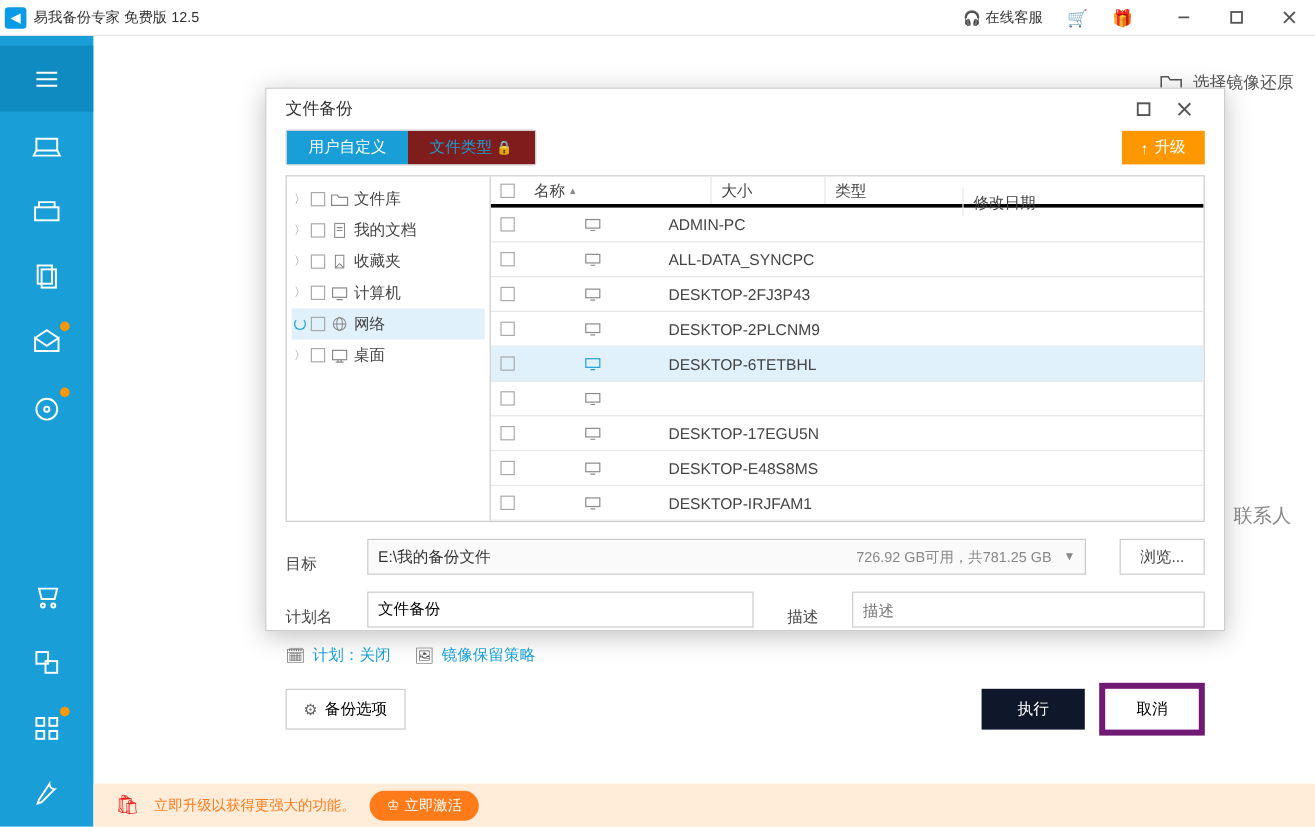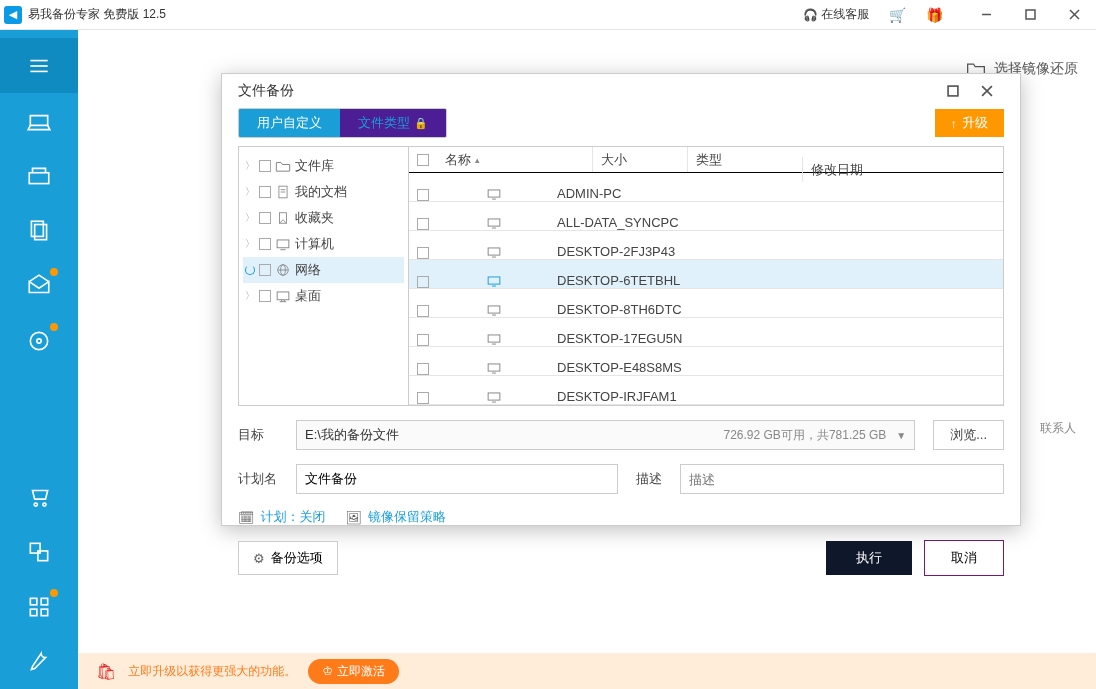--- a/index.html
+++ b/index.html
@@ -24,91 +24,91 @@
 .sidebar .nav-item { width: 78px; height: 55px; display: flex; align-items: center; justify-content: center; color: #fff; cursor: pointer; position: relative; }
 .sidebar .nav-item.active { background: #108bc2; }
 .sidebar .nav-item svg { width: 26px; height: 26px; }
 .sidebar .badge { position: absolute; top: 10px; right: 20px; width: 8px; height: 8px; background: #ff9800; border-radius: 50%; }
 
 
 .content { flex: 1; position: relative; background: #fff; }
 .toolbar-right { position: absolute; top: 30px; right: 18px; display: flex; align-items: center; gap: 8px; color: #555; font-size: 14px; cursor: pointer; text-align: right;}
 .toolbar-right svg { width: 20px; height: 16px; }
 
-.contacts-label { position: absolute; right: 20px; top: 390px; font-size: 12px; color: #888; }
+.contacts-label { position: absolute; right: 20px; top: 390px; font-size: 16px; color: #888; }
 
 .bottom-banner { position: absolute; bottom: 0; left: 0; right: 0; height: 36px; background: #ffecd9; display: flex; align-items: center; padding: 0 18px; gap: 12px; }
 .bottom-banner .bag { color: #e91e1e; font-size: 16px; }
 .bottom-banner .text { color: #ff7b1a; font-size: 12px; }
 .bottom-banner .activate { background: #ff7b1a; color: #fff; border-radius: 14px; padding: 4px 14px; font-size: 12px; display: flex; align-items: center; gap: 4px; cursor: pointer;}
 
 
 .modal { position: absolute; left: 143px; top: 43px; width: 800px; height: 453px; background: #fff; border: 1px solid #ccc; box-shadow: 0 4px 20px rgba(0,0,0,0.25); display: flex; flex-direction: column; }
 .modal-header { height: 46px; display: flex; align-items: center; padding: 0 16px; }
 .modal-header .title { font-size: 14px; color: #333; }
 .modal-header .spacer { flex: 1; }
 .modal-header .mbtn { width: 34px; height: 34px; display: flex; align-items: center; justify-content: center; cursor: pointer; color: #555;}
 
 .tabs-row { padding: 0 16px; display: flex; align-items: center; gap: 0; margin-bottom: 8px;}
 .tabs { display: flex; border: 1px solid #ccc; border-radius: 2px; overflow: hidden; }
 .tabs .tab { padding: 5px 18px; font-size: 13px; cursor: pointer; display: flex; align-items: center; gap: 4px;}
 .tabs .tab.active { background: #199ed8; color: #fff; }
-.tabs .tab:not(.active) { background: #4c1d95; color: #199ed8; }
+.tabs .tab:not(.active) { background: #7f1d1d; color: #199ed8; }
 .lock-icon { color: #ff9800; font-size: 11px;}
 .upgrade-btn { margin-left: auto; background: #ff9800; color: #fff; padding: 5px 16px; font-size: 13px; cursor: pointer; display: flex; align-items: center; gap: 5px;}
 
 .browser { display: flex; margin: 0 16px; border: 1px solid #ccc; height: 290px; }
 .tree { width: 170px; border-right: 1px solid #ccc; padding: 6px 4px; overflow: hidden; }
 .tree-item { display: flex; align-items: center; gap: 4px; padding: 4px 2px; font-size: 13px; color: #444; cursor: pointer; }
 .tree-item.selected { background: #e0f1fb; }
 .tree-item .exp { width: 10px; color: #888; font-size: 10px; text-align: center;}
 .tree-item .chk { width: 12px; height: 12px; border: 1px solid #aaa; flex-shrink: 0;}
 .tree-item .icn { width: 16px; height: 14px; display: flex; align-items: center; justify-content: center; color: #888;}
 .tree-item .spinner { width: 10px; height: 10px; border: 1.5px solid #199ed8; border-top-color: transparent; border-radius: 50%; }
 
 .list { flex: 1; display: flex; flex-direction: column; overflow: hidden;}
-.list-header { display: flex; border-bottom: 1px solid #000000; height: 26px; align-items: center; font-size: 13px; color: #444; }
+.list-header { display: flex; border-bottom: 3px solid #000000; height: 26px; align-items: center; font-size: 13px; color: #444; }
 .list-header .hchk { width: 28px; display:flex; justify-content:center;}
 .list-header .hchk .chk { width: 12px; height: 12px; border: 1px solid #aaa;}
 .list-header .hcol { padding: 0 8px; border-left: 1px solid #e5e5e5; height: 100%; display: flex; align-items: center; gap: 4px;}
 .list-header .hcol.name { flex: 0 0 155px; border-left: none;}
 .list-header .hcol.size { flex: 0 0 95px;}
 .list-header .hcol.type { flex: 0 0 115px;}
 .list-header .hcol.date { flex: 1; margin-top: 20px;}
 .sort-caret { font-size: 9px; color: #888;}
 .list-body { flex: 1; overflow-y: auto;}
-.list-row { display: flex; align-items: flex-end; height: 29px; border-bottom: 1px solid #e5e5e5; font-size: 13px; color: #444; padding-right: 6px; gap: 48px;}
+.list-row { display: flex; align-items: center; height: 29px; border-bottom: 1px solid #e5e5e5; font-size: 13px; color: #444; padding-right: 6px; gap: 48px;}
 .list-row.selected { background: #e0f1fb; }
 .list-row .rchk { width: 28px; display:flex; justify-content:center;}
 .list-row .rchk .chk { width: 12px; height: 12px; border: 1px solid #aaa;}
 .list-row .ricn { width: 18px; color: #888; display:flex; align-items:center; justify-content:center;}
 .list-row.selected .ricn { color: #199ed8; }
 .list-row .rname { padding-left: 6px; flex: 1;}
 
 .form-area { padding: 14px 16px 0 16px; display: flex; flex-direction: column; gap: 14px; font-size: 13px; color: #444;}
-.form-row { display: flex; align-items: center; gap: 18px;}
+.form-row { display: flex; align-items: flex-end; gap: 28px;}
 .form-row .label { width: 40px; }
 .dest-field { flex: 1; border: 1px solid #ccc; height: 30px; display: flex; align-items: center; padding: 0 8px; background: #fafafa;}
 .dest-field .path { flex: 1; color: #333;}
 .dest-field .avail { color: #888; font-size: 12px; margin-right: 10px;}
 .dest-field .dd { color: #888; font-size: 10px; cursor:pointer;}
 .browse-btn { border: 1px solid #ccc; height: 30px; padding: 0 16px; display: flex; align-items: center; cursor: pointer; background:#fff;}
 .text-input { border: 1px solid #ccc; height: 30px; padding: 0 8px; font-size: 13px; }
 .plan-input { width: 322px;}
 .desc-input { flex: 1; }
 .link-row { display: flex; align-items: center; gap: 20px; font-size: 13px; }
 .link-row .link { display: flex; align-items: center; gap: 6px; color: #199ed8; cursor: pointer;}
 .link-row .link .icn { color: #555;}
 
 .modal-footer { margin-top: auto; padding: 14px 16px; display: flex; align-items: center; gap: 12px;}
 .opt-btn { border: 1px solid #ccc; padding: 7px 14px; display: flex; align-items: center; gap: 6px; font-size: 13px; cursor: pointer; background:#fff;}
 .opt-btn .gear { color: #666;}
 .modal-footer .spacer { flex: 1;}
 .exec-btn { background: #0f172a; color: #fff; padding: 8px 30px; font-size: 13px; cursor: pointer;}
-.cancel-btn { border: 1px solid #701a75; background:#fff; padding: 8px 26px; font-size: 13px; cursor: pointer;}
+.cancel-btn { border: 5px solid #701a75; background:#fff; padding: 8px 26px; font-size: 13px; cursor: pointer;}
 
 svg { stroke: currentColor; fill: none; stroke-width: 1.5; }
 </style>
 </head>
 <body>
 
 <div class="titlebar">
   <div class="logo">◀</div>
   <div class="title">易我备份专家 免费版 12.5</div>
   <div class="spacer"></div>
@@ -372,20 +372,32 @@
                   <span class="chk"></span>
                 </span>
                 <span class="ricn">
                   <svg width="16" height="13" viewBox="0 0 24 20">
                     <rect x="3" y="3" width="18" height="11"></rect>
                     <line x1="9" y1="17" x2="15" y2="17"></line>
                   </svg>
                 </span>
                 <span class="rname">DESKTOP-2FJ3P43</span>
               </div>
+              <div class="list-row">
+                <span class="rchk">
+                  <span class="chk"></span>
+                </span>
+                <span class="ricn">
+                  <svg width="16" height="13" viewBox="0 0 24 20">
+                    <rect x="3" y="3" width="18" height="11"></rect>
+                    <line x1="9" y1="17" x2="15" y2="17"></line>
+                  </svg>
+                </span>
+                <span class="rname">DESKTOP-2PLCNM9</span>
+              </div>
               <div class="list-row selected">
                 <span class="rchk">
                   <span class="chk"></span>
                 </span>
                 <span class="ricn">
                   <svg width="16" height="13" viewBox="0 0 24 20">
                     <rect x="3" y="3" width="18" height="11"></rect>
                     <line x1="9" y1="17" x2="15" y2="17"></line>
                   </svg>
                 </span>
@@ -394,21 +406,20 @@
               <div class="list-row">
                 <span class="rchk">
                   <span class="chk"></span>
                 </span>
                 <span class="ricn">
                   <svg width="16" height="13" viewBox="0 0 24 20">
                     <rect x="3" y="3" width="18" height="11"></rect>
                     <line x1="9" y1="17" x2="15" y2="17"></line>
                   </svg>
                 </span>
-                <span class="rname">DESKTOP-8TH6DTC</span>
               </div>
               <div class="list-row">
                 <span class="rchk">
                   <span class="chk"></span>
                 </span>
                 <span class="ricn">
                   <svg width="16" height="13" viewBox="0 0 24 20">
                     <rect x="3" y="3" width="18" height="11"></rect>
                     <line x1="9" y1="17" x2="15" y2="17"></line>
                   </svg>

